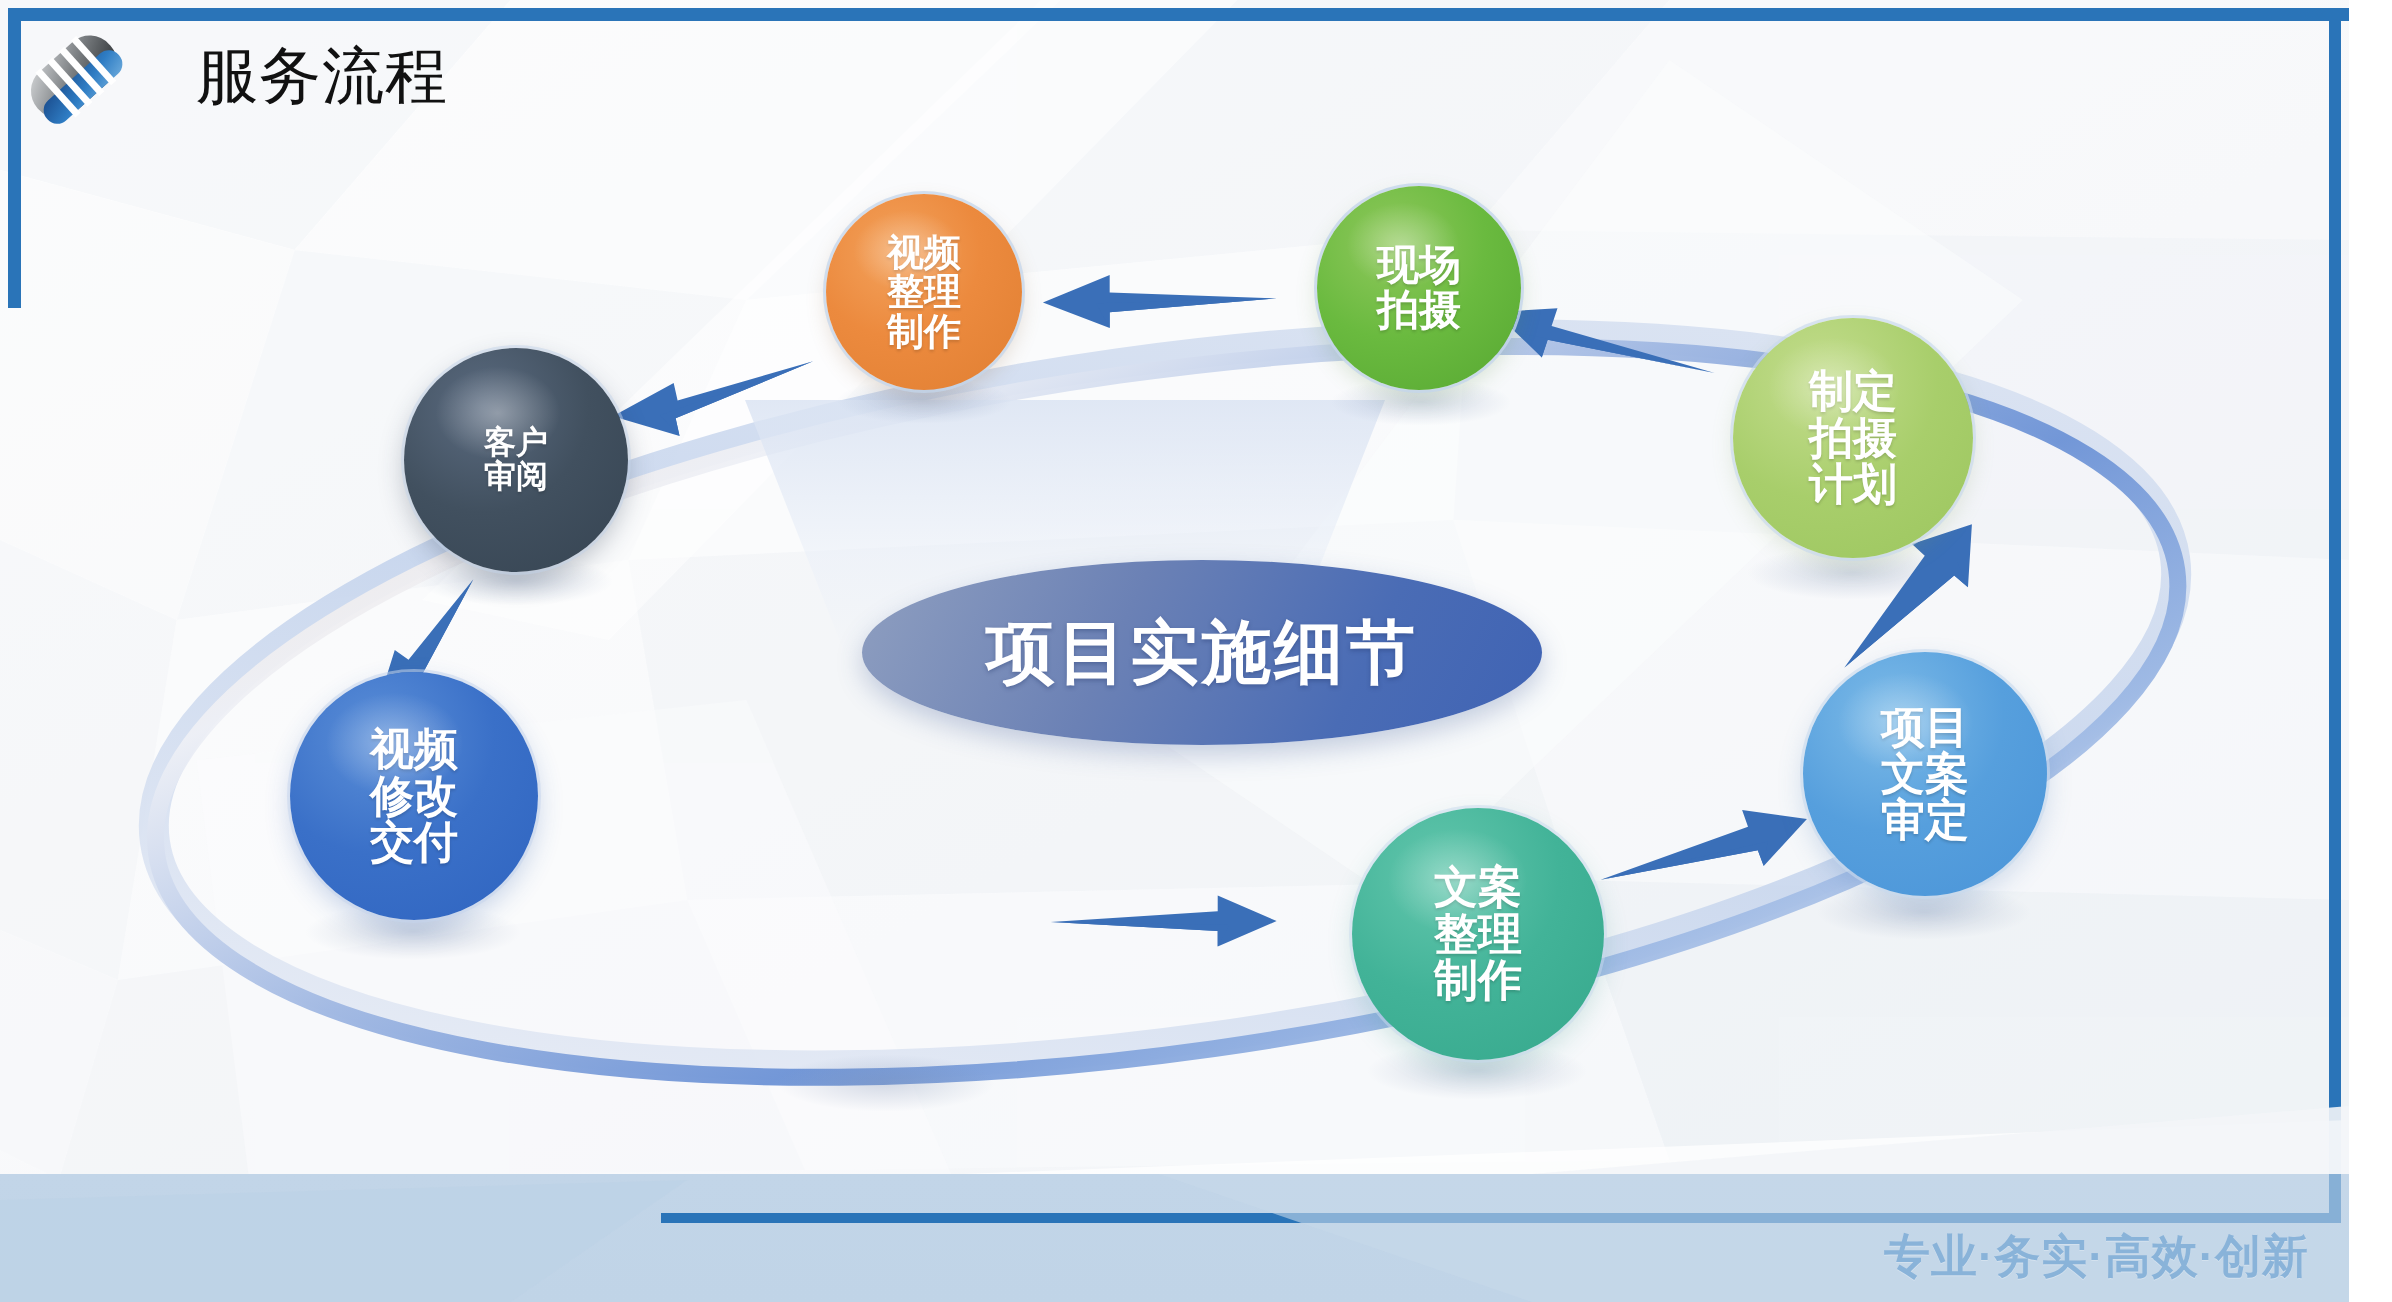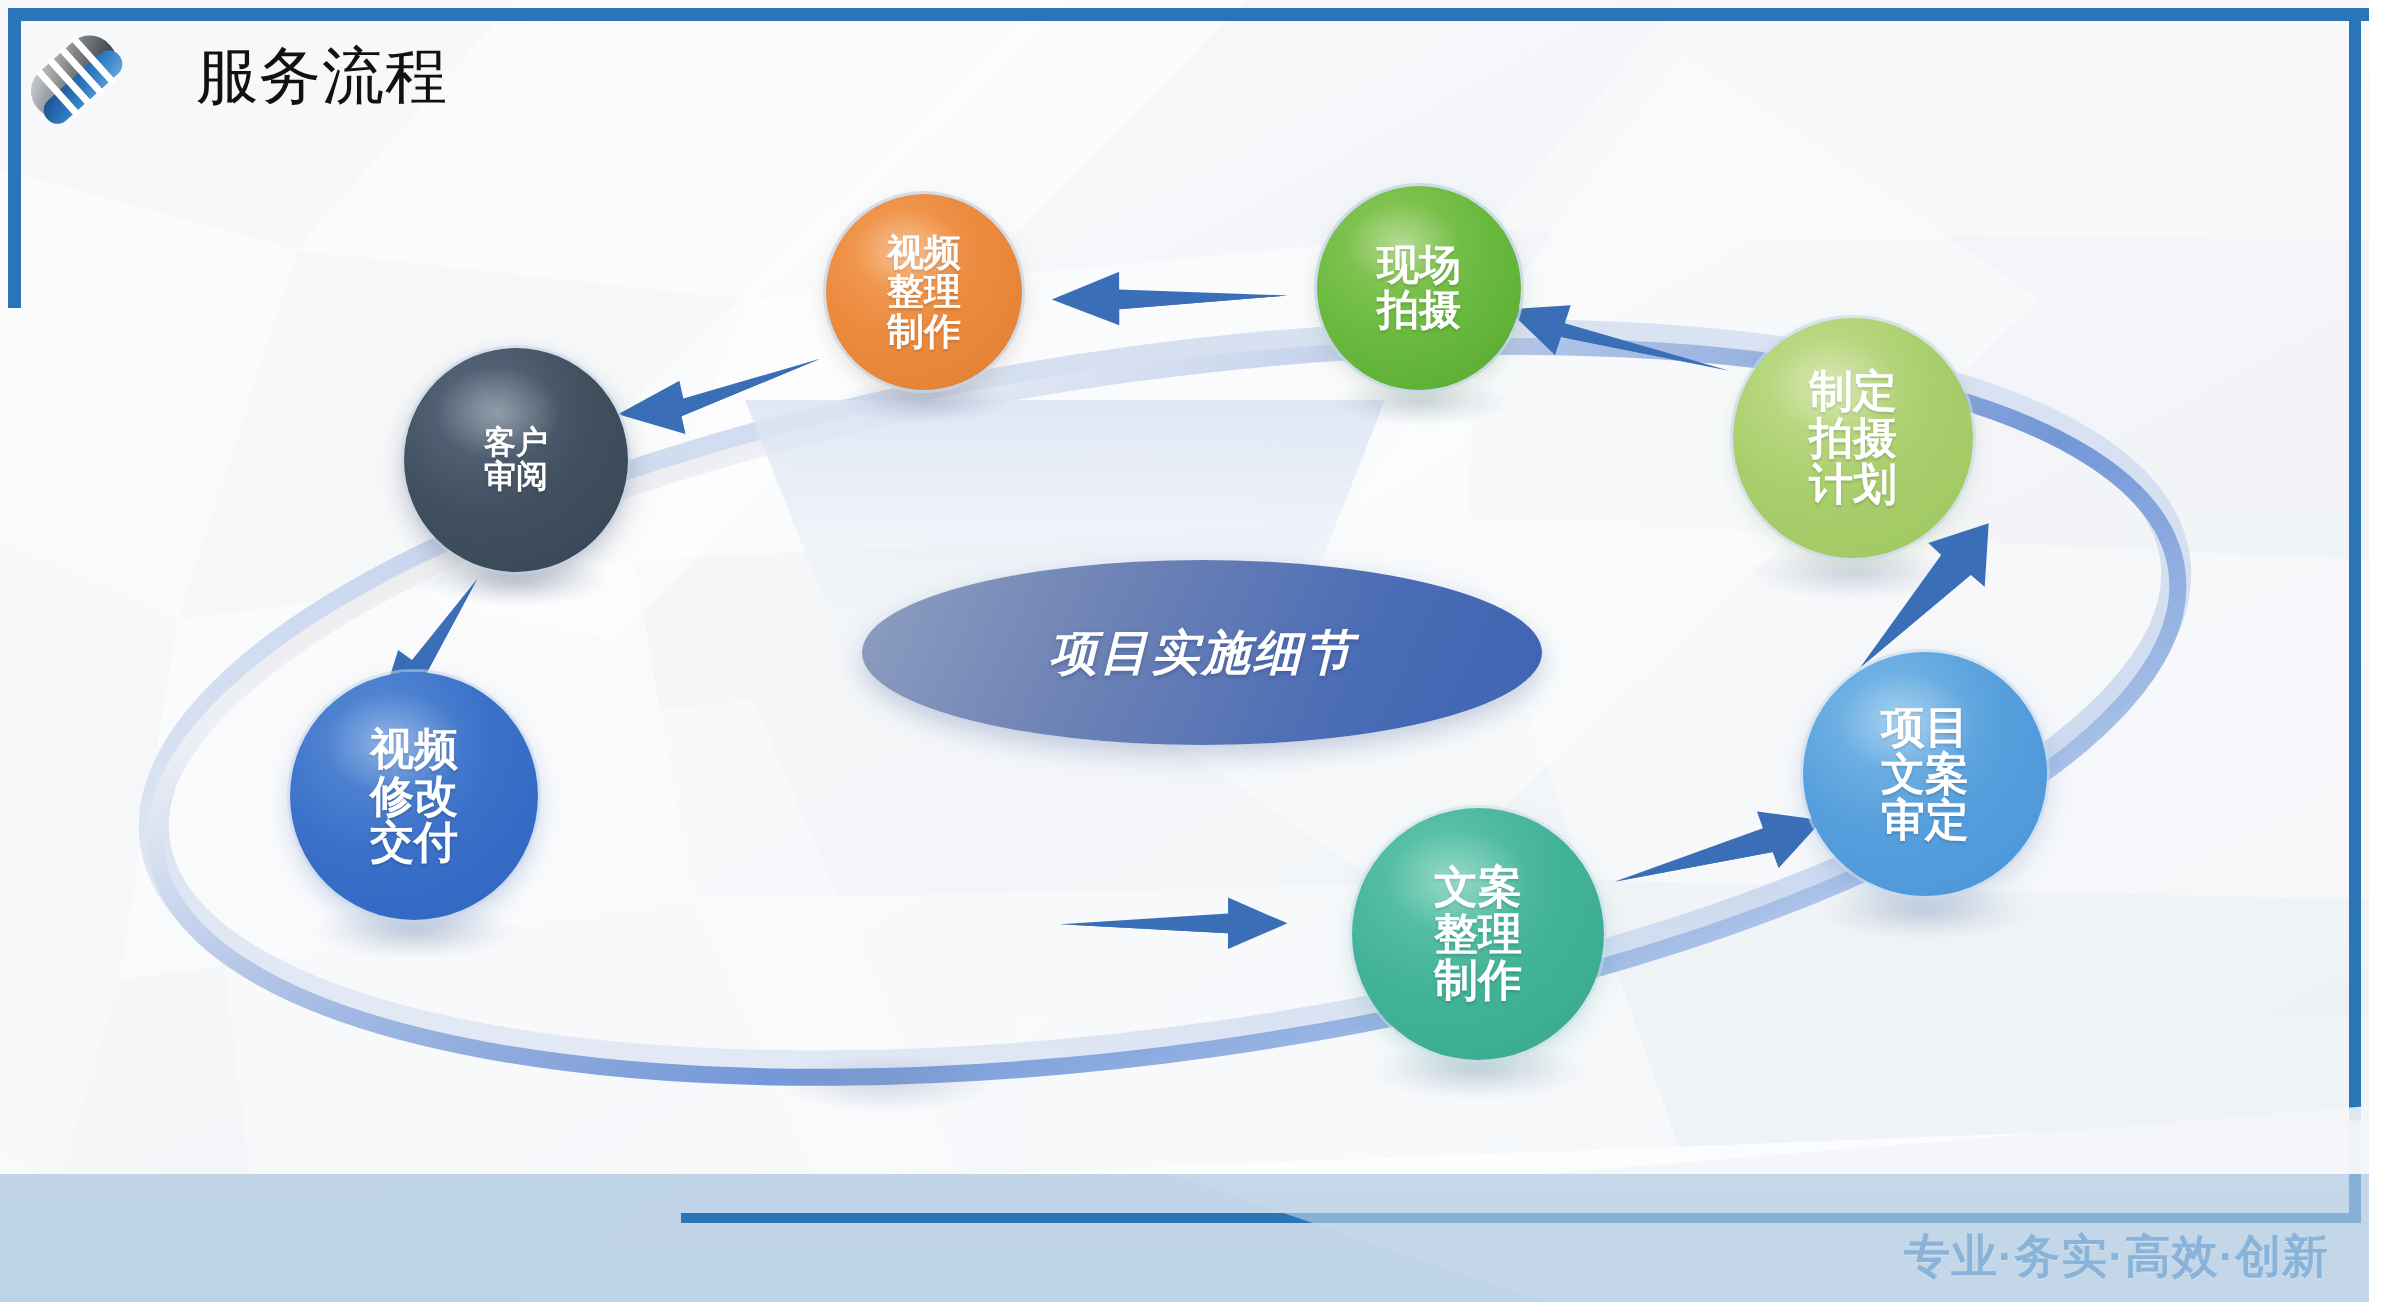--- a/index.html
+++ b/index.html
@@ -6,21 +6,20 @@
   html,body{margin:0;padding:0;background:#ffffff;}
   body{
     font-family:"Liberation Sans","DejaVu Sans",sans-serif;
     -webkit-font-smoothing:antialiased;
   }
   .slide{
     position:relative;
     width:2349px;height:1302px;
     overflow:hidden;
     background:#ffffff;
-    padding-left:20px;
   }
 
   
   .bg-poly{position:absolute;inset:0;width:100%;height:100%;}
   .bg-bottom-band{
     position:absolute;left:0;right:0;bottom:0;height:128px;
     background:linear-gradient(180deg,#c2d5e8 0%,#c0d4e7 100%);
   }
 
   
@@ -70,23 +69,22 @@
   
   .center-ellipse{
     position:absolute;left:862px;top:560px;width:680px;height:185px;
     border-radius:50%;
     background:linear-gradient(115deg,#8f9fc0 0%,#6b81b5 38%,#4a6cb5 72%,#3f63b4 100%);
     box-shadow:0 10px 26px rgba(60,90,150,.28);
     display:flex;align-items:center;justify-content:center;
     z-index:6;
   }
   .center-ellipse span{
-    color:#ffffff;font-size:48px;font-weight:bold;letter-spacing:3px;
+    color:#ffffff;font-size:69px;font-weight:bold;letter-spacing:3px;
     text-shadow:0 2px 4px rgba(30,50,100,.35);
-    font-style:italic;
   }
   .cone{
     position:absolute;left:745px;top:400px;width:640px;height:260px;
     background:linear-gradient(180deg,rgba(219,228,243,.85) 0%,rgba(232,238,248,.45) 60%,rgba(240,244,250,0) 100%);
     clip-path:polygon(0 0,100% 0,84% 100%,16% 100%);
     z-index:3;
   }
 
   
   .bubble{

